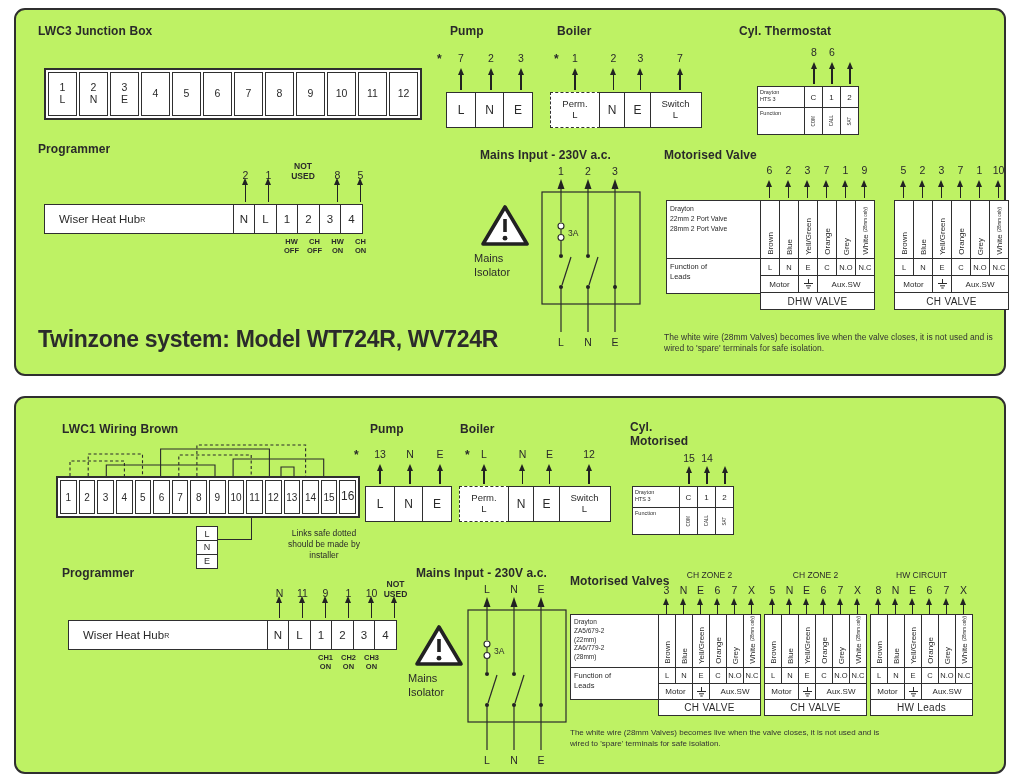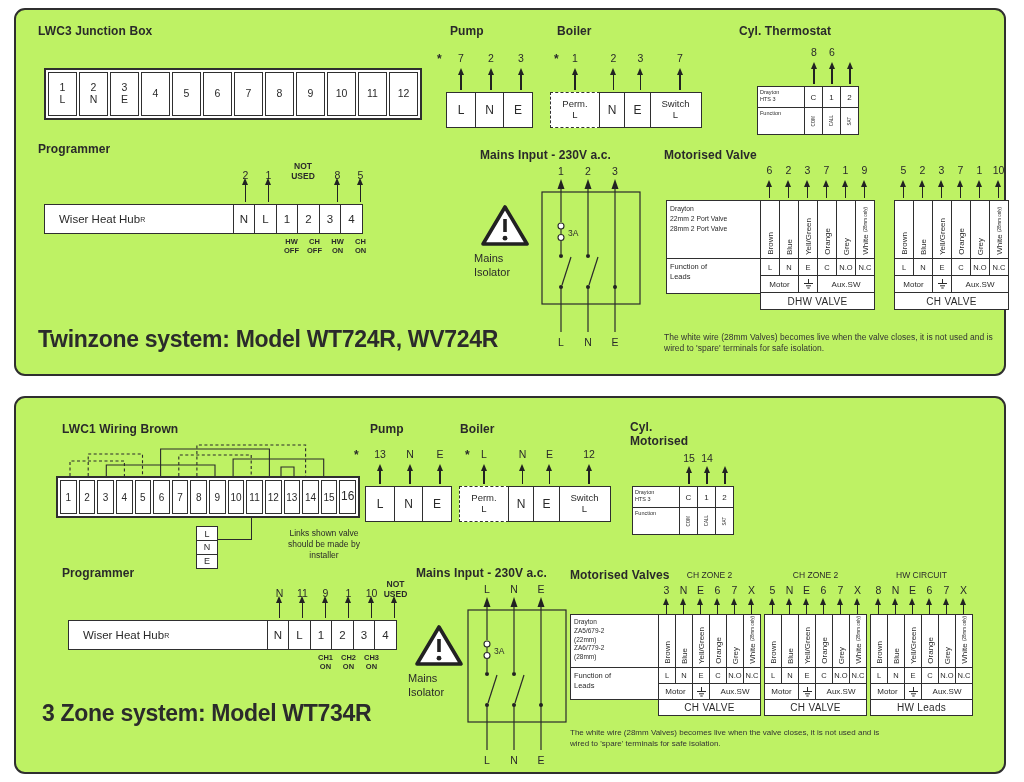--- a/index.html
+++ b/index.html
@@ -480,21 +480,21 @@
           <span style="font-size:12px">16</span>
         </div>
   </div>
   <div class="abs vline" style="left:235px;top:120px;height:22px;"></div>
   <div class="abs hline" style="left:202px;top:140.8px;width:34px;"></div>
   <div class="abs" style="left:180px;top:128px;">
     <div class="lnec">L</div>
     <div class="lnec">N</div>
     <div class="lnec">E</div>
   </div>
-  <div class="abs pre" style="left:246px;top:130px;width:124px;font-size:8.5px;line-height:1.3;text-align:center;">Links shown valve
+  <div class="abs pre" style="left:246px;top:130px;width:124px;font-size:8.5px;line-height:1.3;text-align:center;">Links safe dotted
 should be made by
 installer</div>
 
   <div class="abs sec" style="left:354px;top:24px;">Pump</div>
   <div class="abs star" style="left:338px;top:50px;">*</div>
   <div class="abs slots" style="left:349px;top:50px;">
     <div class="slot pin" style="width:30px">13</div>
     <div class="slot pin" style="width:30px">N</div>
     <div class="slot pin" style="width:30px">E</div>
   </div>
@@ -666,21 +666,21 @@
     <line x1="53" y1="121" x2="62" y2="93" stroke="#2a2a2a" stroke-width="1.2"></line>
     <circle cx="52" cy="123" r="2" fill="#222"></circle>
     <line x1="52" y1="123" x2="52" y2="168" stroke="#2a2a2a" stroke-width="1.2"></line>
     <line x1="79" y1="24" x2="79" y2="168" stroke="#2a2a2a" stroke-width="1.2"></line>
     <circle cx="79" cy="123" r="2" fill="#222"></circle>
     <text x="25" y="182" font-size="10.5" text-anchor="middle">L</text>
     <text x="52" y="182" font-size="10.5" text-anchor="middle">N</text>
     <text x="79" y="182" font-size="10.5" text-anchor="middle">E</text>
   </svg>
 
-  <div class="abs sec" style="left:554px;top:170px;">Motorised Valves</div>
+  <div class="abs sec" style="left:554px;top:176px;">Motorised Valves</div>
   <div class="abs zhead" style="left:642px;top:172px;width:103px;">CH ZONE 2</div>
   <div class="abs zhead" style="left:748px;top:172px;width:103px;">CH ZONE 2</div>
   <div class="abs zhead" style="left:854px;top:172px;width:103px;">HW CIRCUIT</div>
   <div class="abs grid" style="left:554px;top:216px;grid-template-columns:89px;grid-template-rows:52px 31px;">
     <div class="dev dev5 pre">Drayton
 ZA5/679-2
 (22mm)
 ZA6/779-2
 (28mm)</div>
     <div class="dev2 pre">Function of
@@ -871,16 +871,15 @@
           <svg width="11" height="10" viewBox="0 0 11 10">
             <path d="M5.5 0V4M1 4.5H10M3 6.8H8M4.3 9H6.7" stroke="#2a2a2a" stroke-width="1" fill="none"></path>
           </svg>
         </div>
     <div class="mrow" style="grid-column:4/7">Aux.SW</div>
     <div class="vname" style="grid-column:1/7">HW Leads</div>
   </div>
 
   <div class="abs note" style="left:554px;top:330px;width:330px;font-size:8px;">The white wire (28mm Valves) becomes live when the valve closes, it is not used and is wired to 'spare' terminals for safe isolation.</div>
 
-  <div class="abs big" style="left:26px;top:302px;">3 Zone system: Model WT734R</div>
 </div>
 
 </div>
 
 </body></html>

